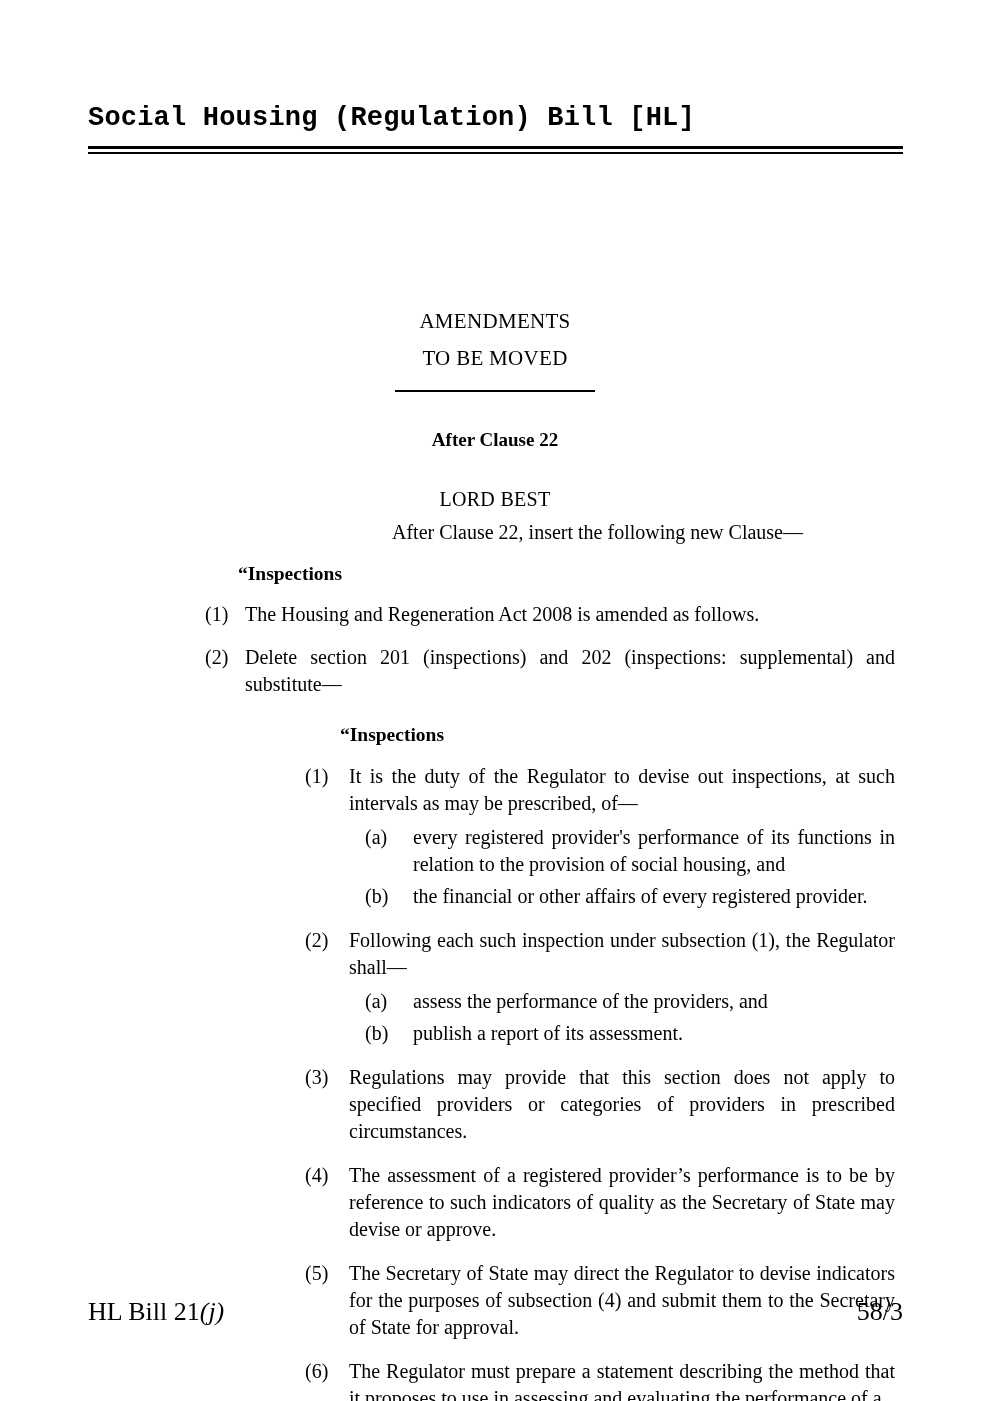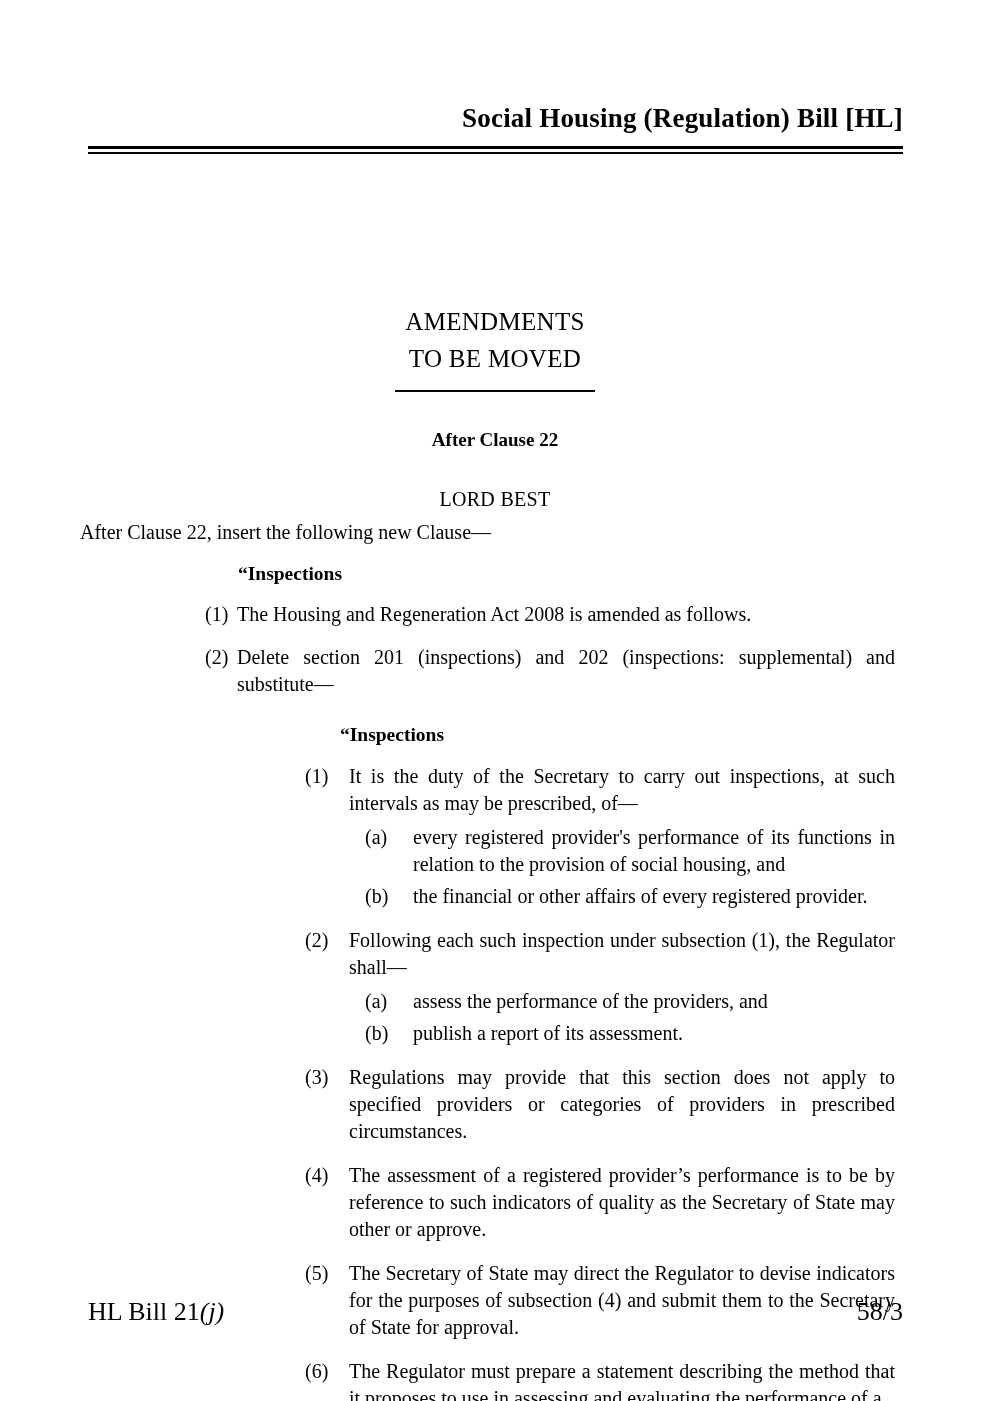--- a/index.html
+++ b/index.html
@@ -22,24 +22,25 @@
     width: 991px;
     height: 1401px;
   }
 
   
   .doc-title {
     position: absolute;
     left: 88px;
     top: 103px;
     width: 815px;
-    text-align: right;
+    text-align: left;
     font-size: 27px;
     font-weight: bold;
     letter-spacing: 0.2px;
+    font-family: Liberation Mono, monospace;
   }
   .title-rules {
     position: absolute;
     left: 88px;
     top: 146px;
     width: 815px;
   }
   .rule-thick {
     height: 3px;
     background: #000;
@@ -54,21 +55,21 @@
 
   
   .head-block {
     position: absolute;
     left: 195px;
     top: 303px;
     width: 600px;
     text-align: center;
   }
   .head-line {
-    font-size: 25px;
+    font-size: 21px;
     line-height: 37px;
     letter-spacing: 0.3px;
   }
   .head-rule {
     width: 200px;
     height: 1.6px;
     background: #000;
     margin: 13px auto 0 auto;
   }
   .clause-head {
@@ -83,24 +84,25 @@
   }
 
   
   .body-area {
     position: absolute;
     left: 0;
     top: 519px;
     width: 991px;
   }
   .intro {
-    margin-left: 80px;
+    margin-left: 100px;
     width: 703px;
     font-size: 20px;
     line-height: 27px;
+    text-align: right;
   }
 
   
   .outer-title {
     margin-left: 238px;
     margin-top: 17px;
     font-size: 19.5px;
     font-weight: bold;
   }
 
@@ -114,21 +116,21 @@
     text-align: justify;
   }
   .lvl1 > .num {
     position: absolute;
     left: 0;
     top: 0;
     width: 40px;
   }
   .lvl1 > .txt {
     display: block;
-    margin-left: 32px;
+    margin-left: 40px;
   }
 
   
   .inner-title {
     margin-left: 340px;
     margin-top: 26px;
     font-size: 19.5px;
     font-weight: bold;
   }
 
@@ -224,21 +226,21 @@
 
     <div class="lvl1">
       <span class="num">(2)</span>
       <span class="txt">Delete section 201 (inspections) and 202 (inspections: supplemental) and substitute—</span>
     </div>
 
     <div class="inner-title">“Inspections</div>
 
     <div class="lvl2">
       <span class="num">(1)</span>
-      <span class="txt">It is the duty of the Secretary to carry out inspections, at such intervals as may be prescribed, of—</span>
+      <span class="txt">It is the duty of the Regulator to devise out inspections, at such intervals as may be prescribed, of—</span>
       <div class="lvl3 first">
         <span class="num">(a)</span>
         <span class="txt">every registered provider's performance of its functions in relation to the provision of social housing, and</span>
       </div>
       <div class="lvl3 nowrap-last">
         <span class="num">(b)</span>
         <span class="txt">the financial or other affairs of every registered provider.</span>
       </div>
     </div>
 
@@ -255,21 +257,21 @@
       </div>
     </div>
 
     <div class="lvl2">
       <span class="num">(3)</span>
       <span class="txt">Regulations may provide that this section does not apply to specified providers or categories of providers in prescribed circumstances.</span>
     </div>
 
     <div class="lvl2">
       <span class="num">(4)</span>
-      <span class="txt">The assessment of a registered provider’s performance is to be by reference to such indicators of quality as the Secretary of State may other or approve.</span>
+      <span class="txt">The assessment of a registered provider’s performance is to be by reference to such indicators of quality as the Secretary of State may devise or approve.</span>
     </div>
 
     <div class="lvl2">
       <span class="num">(5)</span>
       <span class="txt">The Secretary of State may direct the Regulator to devise indicators for the purposes of subsection (4) and submit them to the Secretary of State for approval.</span>
     </div>
 
     <div class="lvl2">
       <span class="num">(6)</span>
       <span class="txt">The Regulator must prepare a statement describing the method that it proposes to use in assessing and evaluating the performance of a</span>

